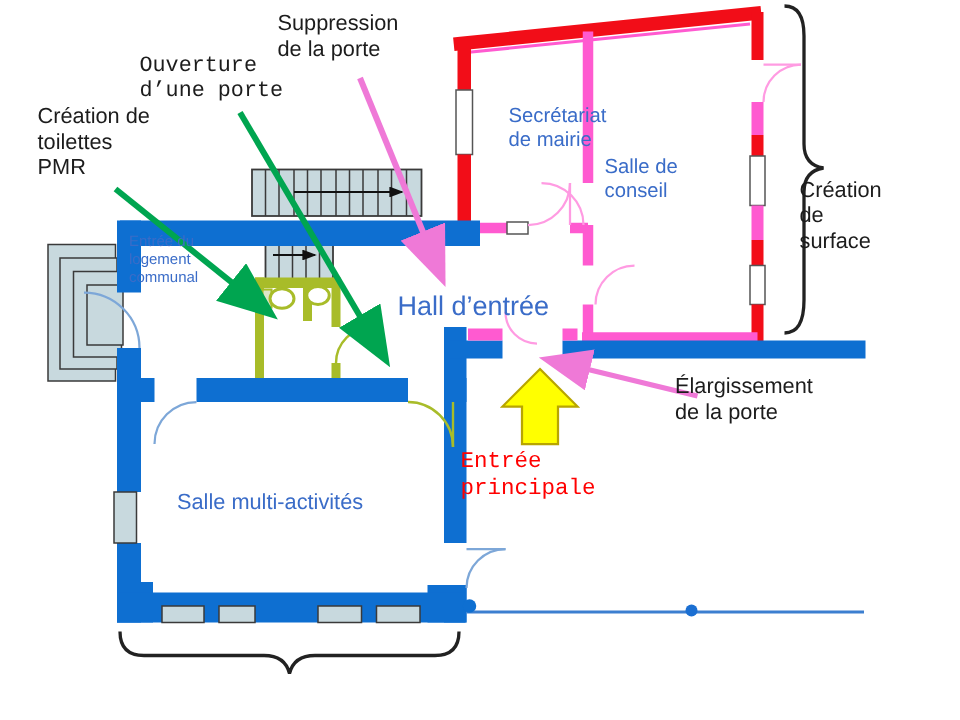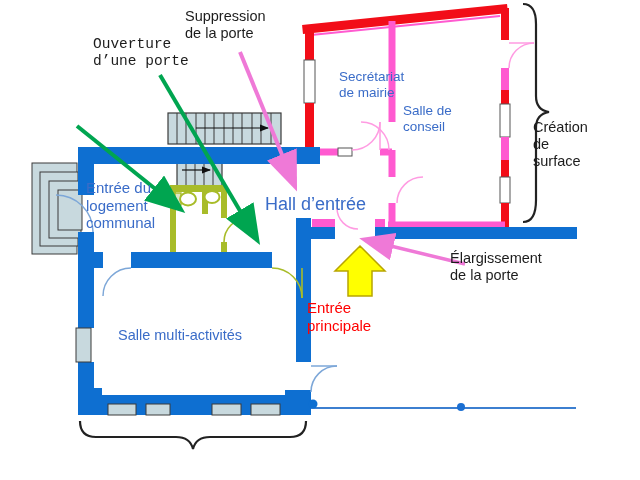--- a/index.html
+++ b/index.html
@@ -2,29 +2,29 @@
 <html><head>
 <meta charset="utf-8">
 <style>
   html,body{margin:0;padding:0;background:#fff;}
   #stage{position:relative;width:640px;height:480px;background:#ffffff;overflow:hidden;
          font-family:"Liberation Sans", sans-serif;}
   #plan-svg{position:absolute;left:0;top:0;}
   .lbl{position:absolute;white-space:pre-line;text-align:left;line-height:1.18;
        color:#1c1c1c;font-size:14.5px;}
   .lbl.blue{color:#3a6cc8;}
-  .lbl.red{color:#ff0000;}
+  .lbl.red{color:#ff0000;font-family:Liberation Mono, monospace;}
   .suppression{left:185px;top:8px;width:122px;}
   .ouverture{left:93px;top:36px;width:120px;font-family:Liberation Mono, monospace;}
   .toilettes{left:25px;top:70px;width:100px;}
   .surface{left:533px;top:82px;width:82px;margin-top:37px;}
   .elargissement{left:450px;top:250px;width:115px;}
   .entree-principale{left:307px;top:299px;width:105px;font-size:15px;}
   .batiment{left:119px;top:452px;width:152px;font-size:15px;}
-  .entree-logement{left:86px;top:179px;width:90px;font-size:15px;}
+  .entree-logement{left:86px;top:156px;width:90px;font-size:10px;}
   .hall{left:265px;top:194px;width:105px;font-size:18px;}
   .secretariat{left:303px;top:69px;width:90px;font-size:13.5px;padding-left:36px;}
   .conseil{left:403px;top:103px;width:88px;font-size:13.5px;}
   .salle-multi{left:118px;top:327px;width:157px;font-size:14.5px;}
 </style>
 </head>
 <body>
 
 <div id="stage">
 
@@ -169,20 +169,23 @@
   <line x1="240" y1="52" x2="294" y2="184" stroke="#ef79d7" stroke-width="4" marker-end="url(#mP)"></line>
   <line x1="465" y1="264" x2="366" y2="240" stroke="#ef79d7" stroke-width="3.5" marker-end="url(#mP)"></line>
 
   <polygon points="360,246 385,271 372,271 372,296 348,296 348,271 335,271" fill="#ffff00" stroke="#b8a500" stroke-width="1.5"></polygon>
 </svg>
 
 <div class="lbl suppression">Suppression
 de la porte</div>
 <div class="lbl ouverture">Ouverture
 d’une porte</div>
+<div class="lbl toilettes">Création de
+toilettes
+PMR</div>
 <div class="lbl surface">Création
 de
 surface</div>
 <div class="lbl elargissement">Élargissement
 de la porte</div>
 <div class="lbl red entree-principale">Entrée
 principale</div>
 
 <div class="lbl blue entree-logement">Entrée du
 logement

